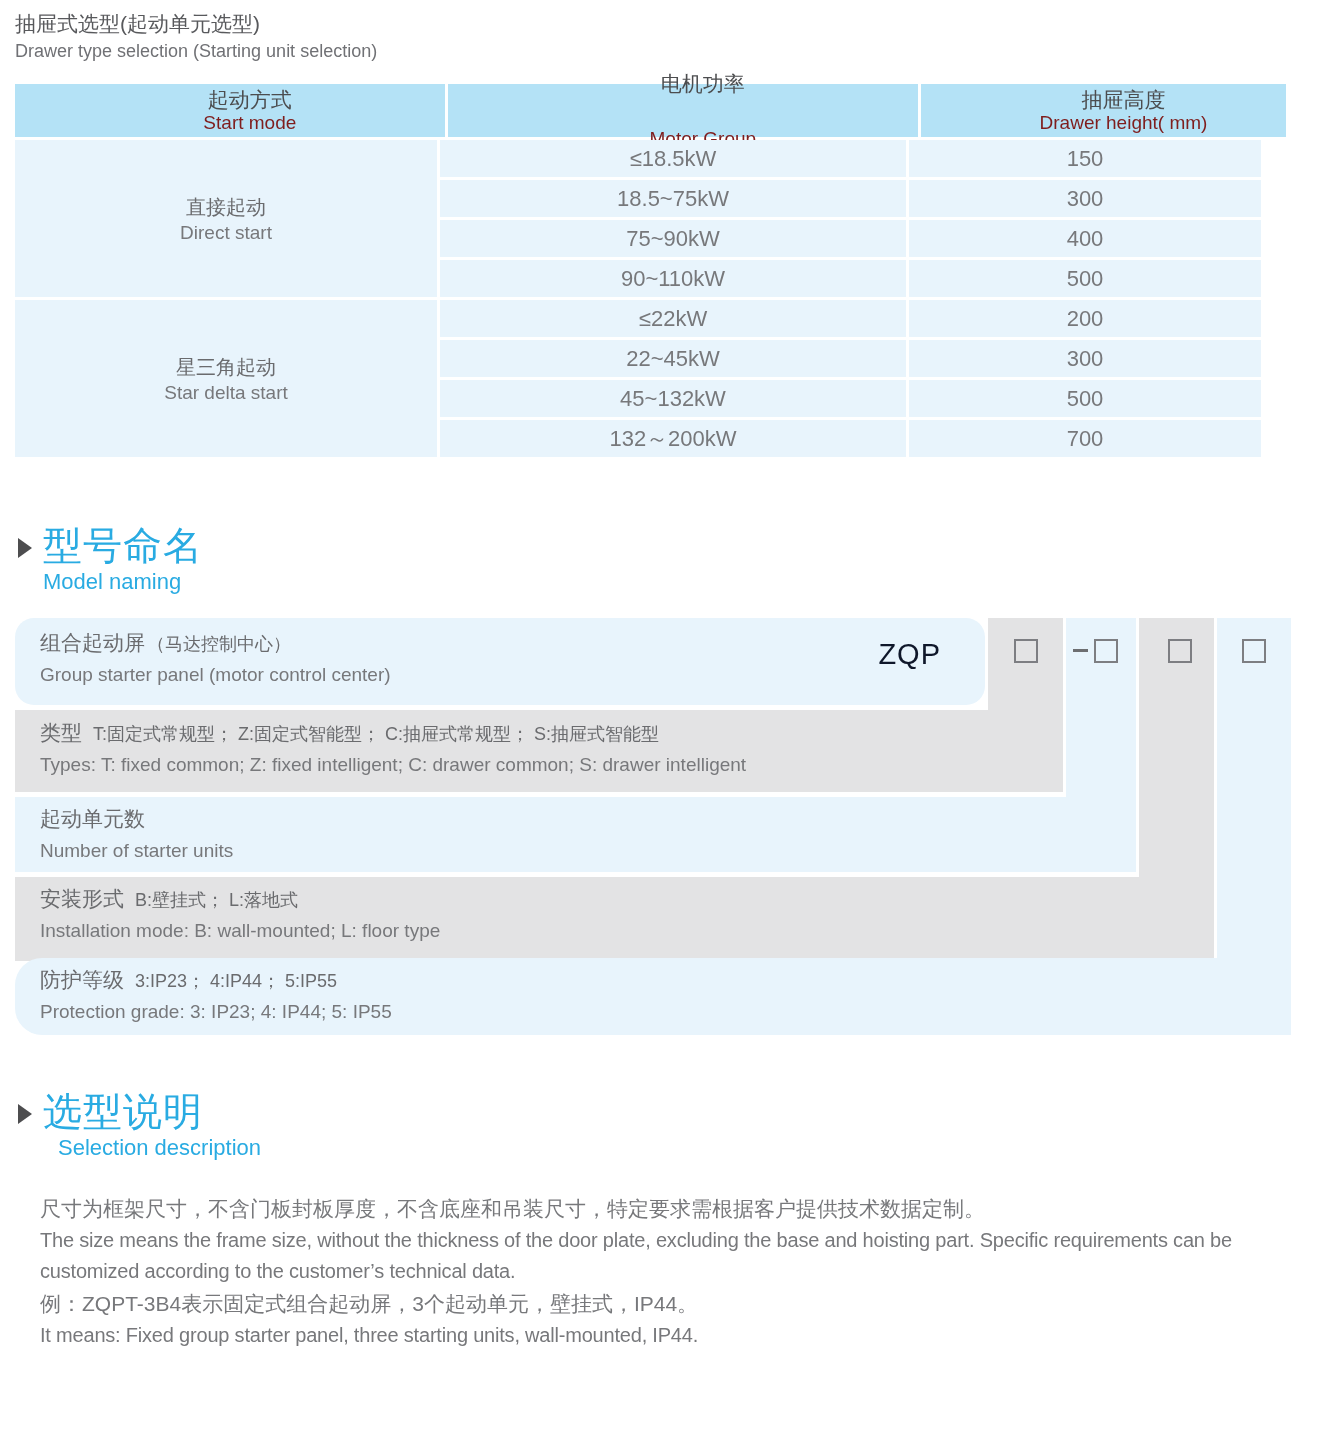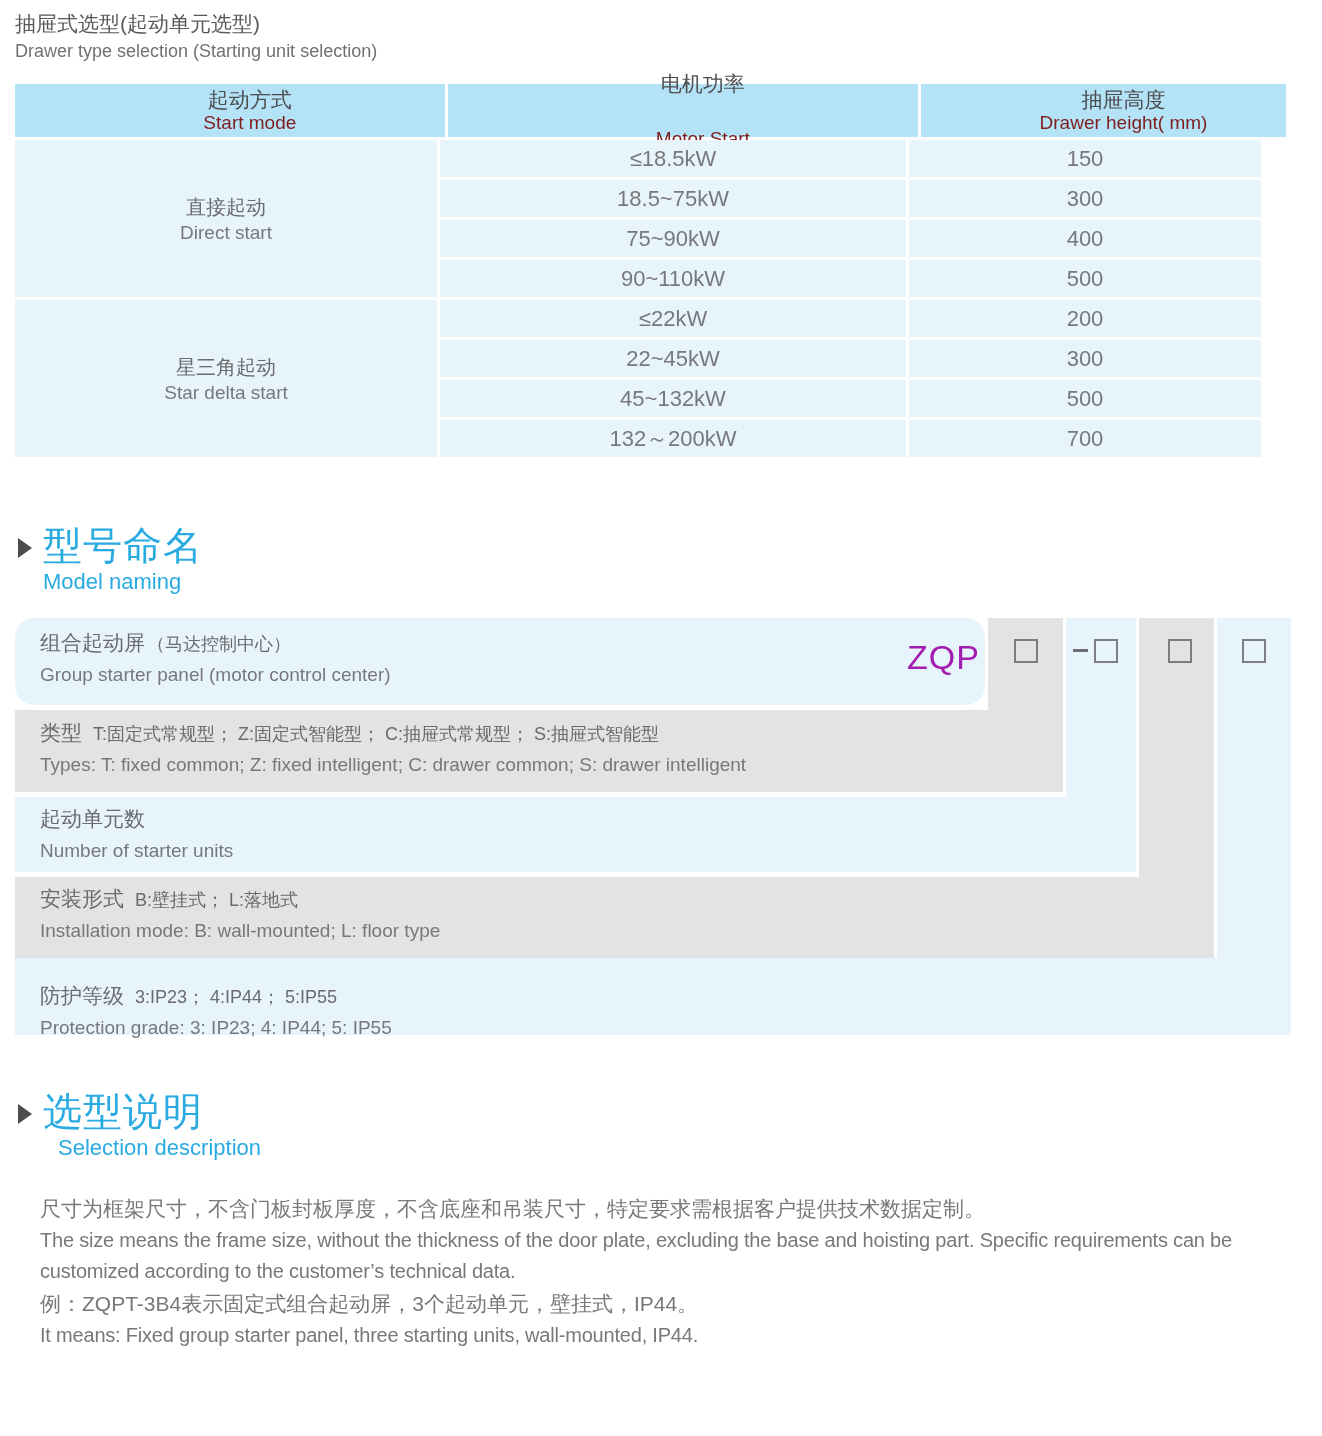--- a/index.html
+++ b/index.html
@@ -61,22 +61,22 @@
   
   .diagram{position:absolute;left:15px;top:618px;width:1276px;height:417px;}
   .rect{position:absolute;box-sizing:border-box;}
   .bg-b{background:var(--cell-blue);}
   .bg-g{background:var(--row-gray);}
   .dg-row{padding:11px 0 0 25px;}
   .dg-lbl{font-size:21px;color:var(--txt-mid);}
   .dg-det{font-size:18px;color:var(--txt-mid);margin-left:11px;}
   .dg-en{font-size:19px;color:var(--txt-gray);margin-top:7px;}
   .zqp{
-    position:absolute;left:855px;top:20px;width:110px;text-align:right;
-    font-size:34px;color:#a21caf;letter-spacing:1px;
+    position:absolute;left:816px;top:20px;width:110px;text-align:right;
+    font-size:29px;color:#0f172a;letter-spacing:1px;
   }
   .mbox{
     position:absolute;top:21px;width:24px;height:24px;box-sizing:border-box;
     border:2px solid #7d7e82;background:transparent;
   }
   .mdash{position:absolute;top:31px;width:15px;height:3px;background:#6d6e71;}
 
   
   .paras{position:absolute;left:40px;top:1192px;width:1252px;}
   .p-cn{font-size:21px;line-height:33px;color:var(--txt-gray);}
@@ -91,21 +91,21 @@
 </div>
 
 <div class="spec-table">
   <div class="thead">
     <div class="th w1">
       <div class="th-cn">起动方式</div>
       <div class="th-en">Start mode</div>
     </div>
     <div class="th w2">
       <div class="th-cn">电机功率</div>
-      <div class="th-en">Motor Start</div>
+      <div class="th-en">Motor Group</div>
     </div>
     <div class="th w3">
       <div class="th-cn">抽屉高度</div>
       <div class="th-en">Drawer height( mm)</div>
     </div>
   </div>
 
   <div class="tgroup">
     <div class="merged w1">
       <div class="m-cn">直接起动</div>
@@ -185,21 +185,21 @@
   <div class="rect bg-b dg-row" style="left:0;top:179px;width:1121px;height:75px;padding-top:8px;">
     <div><span class="dg-lbl">起动单元数</span></div>
     <div class="dg-en">Number of starter units</div>
   </div>
 
   <div class="rect bg-g dg-row" style="left:0;top:259px;width:1199px;height:84px;padding-top:8px;">
     <div><span class="dg-lbl">安装形式</span><span class="dg-det">B:壁挂式； L:落地式</span></div>
     <div class="dg-en">Installation mode: B: wall-mounted; L: floor type</div>
   </div>
 
-  <div class="rect bg-b dg-row" style="left:0;top:340px;width:1276px;height:77px;padding-top:24px;">
+  <div class="rect bg-b dg-row" style="left:0;top:340px;width:1276px;height:77px;padding-top:8px;border-radius:27px;">
     <div><span class="dg-lbl">防护等级</span><span class="dg-det">3:IP23； 4:IP44； 5:IP55</span></div>
     <div class="dg-en">Protection grade:  3: IP23; 4: IP44; 5: IP55</div>
   </div>
 
   <div class="zqp">ZQP</div>
   <div class="mbox" style="left:999px;"></div>
   <div class="mdash" style="left:1058px;"></div>
   <div class="mbox" style="left:1079px;"></div>
   <div class="mbox" style="left:1153px;"></div>
   <div class="mbox" style="left:1227px;"></div>

